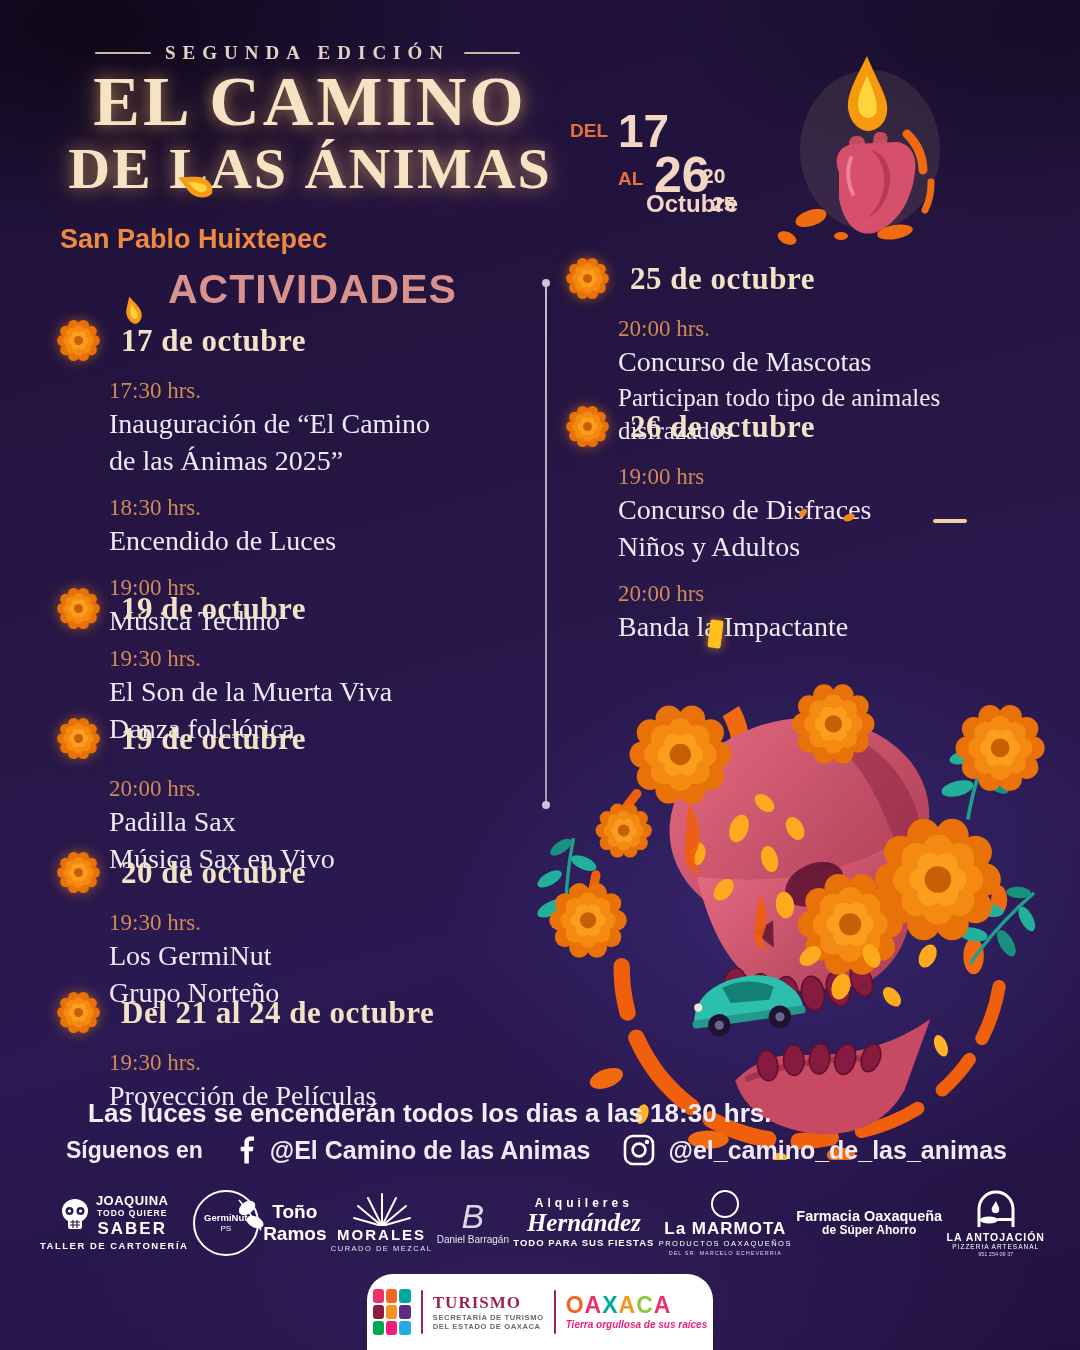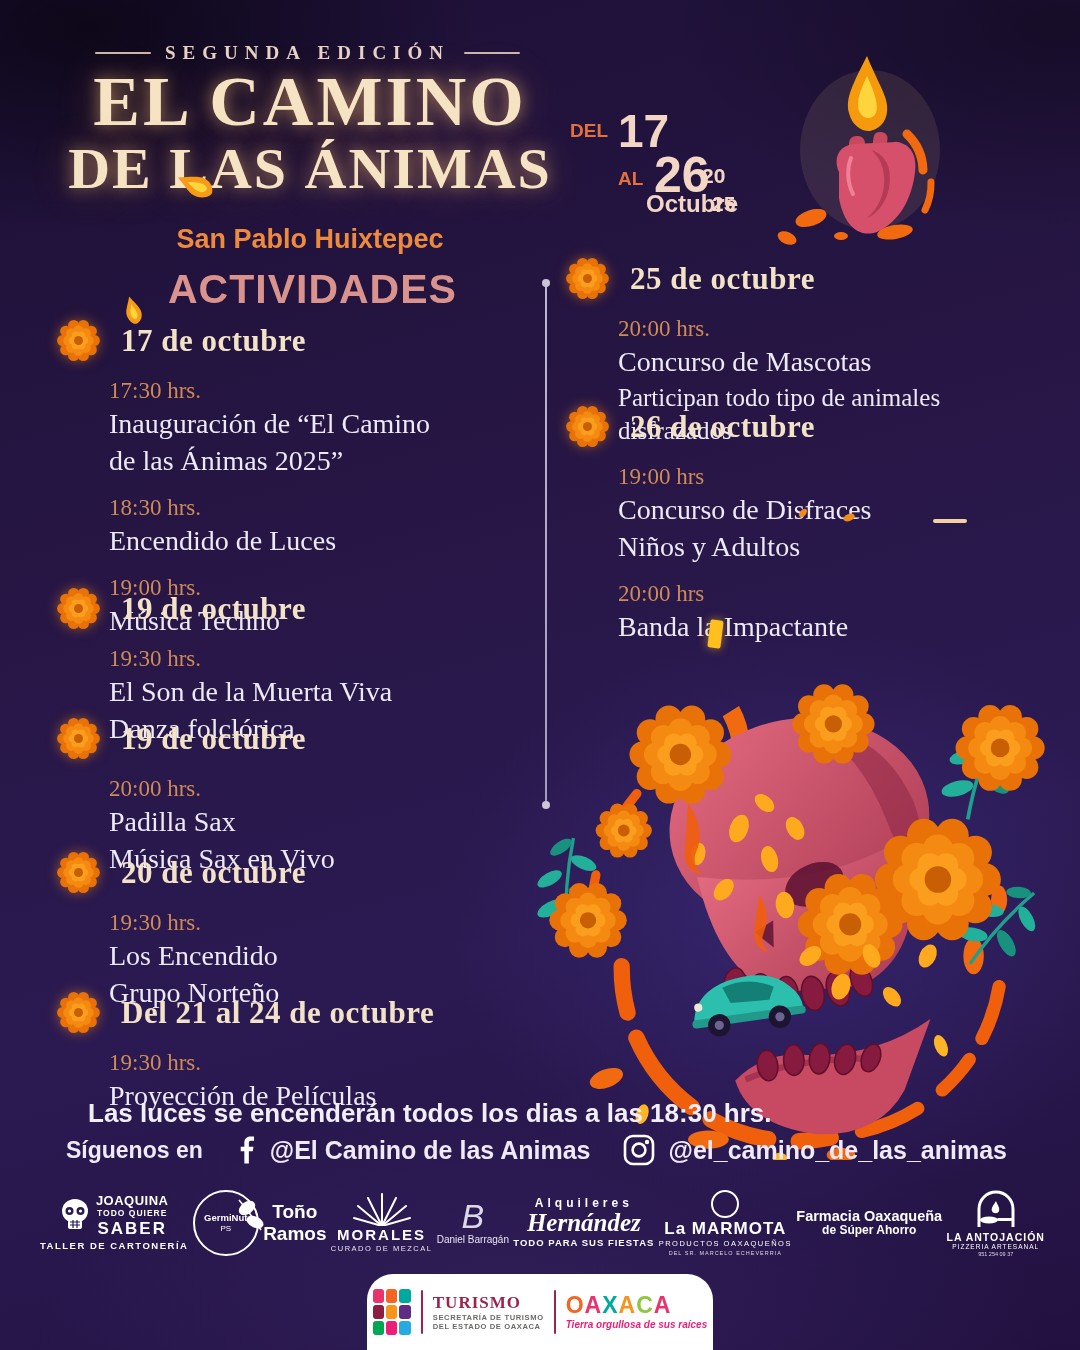--- a/index.html
+++ b/index.html
@@ -15,21 +15,21 @@
   }
   .abs{position:absolute;}
   
   .edition{left:95px; top:42px; width:430px; display:flex; align-items:center; gap:14px;
     color:#e6d2c6; font-size:19px; font-weight:700; letter-spacing:7px; white-space:nowrap;}
   .edition .rule{height:2px; background:#cdb6a9; flex:0 0 56px; border-radius:2px;}
   .title{left:60px; top:66px; width:500px; text-align:center; color:#f5e3c3; font-weight:700;
     text-shadow:0 0 16px rgba(255,195,115,.55), 0 0 42px rgba(255,170,80,.33);}
   .title .t1{font-size:70px; letter-spacing:3px; line-height:1.04;}
   .title .t2{font-size:58px; letter-spacing:2px; line-height:1.05;}
-  .location{left:60px; top:224px; width:500px; text-align:center; color:#ee8a3e;
+  .location{left:60px; top:224px; width:500px; text-align:left; color:#ee8a3e;
     font-family:"Liberation Sans", sans-serif; font-size:27px; font-weight:800;}
   
   .dateblock{left:560px; top:98px; width:230px; height:120px; font-family:"Liberation Sans", sans-serif;}
   .dateblock span{position:absolute; color:#f4d6c5; font-weight:800;}
   .d-del{left:10px; top:22px; font-size:19px; color:#e4713c !important;}
   .d-17{left:58px; top:6px; font-size:46px;}
   .d-al{left:58px; top:70px; font-size:19px; color:#e4713c !important;}
   .d-26{left:94px; top:48px; font-size:50px;}
   .d-20{left:142px; top:66px; font-size:21px; font-weight:600 !important;}
   .d-oct{left:86px; top:92px; font-size:24px;}
@@ -265,21 +265,21 @@
 
   <div class="act-group" style="left:56px; top:850px;">
     <div class="g-head">
       <svg class="marigold">
           <use href="#marigold"></use>
         </svg>
       <h3>20 de octubre</h3>
     </div>
     <div class="g-body">
       <div class="time">19:30 hrs.</div>
-      <div class="line">Los Encendido</div>
+      <div class="line">Los GermiNut</div>
       <div class="line">Grupo Norteño</div>
     </div>
   </div>
 
   <div class="act-group" style="left:56px; top:990px;">
     <div class="g-head">
       <svg class="marigold">
           <use href="#marigold"></use>
         </svg>
       <h3>Del 21 al 24 de octubre</h3>

